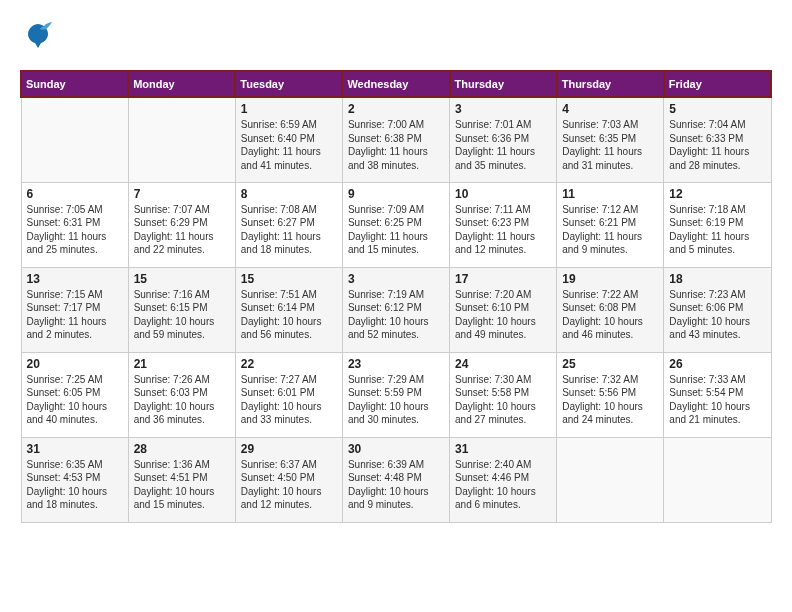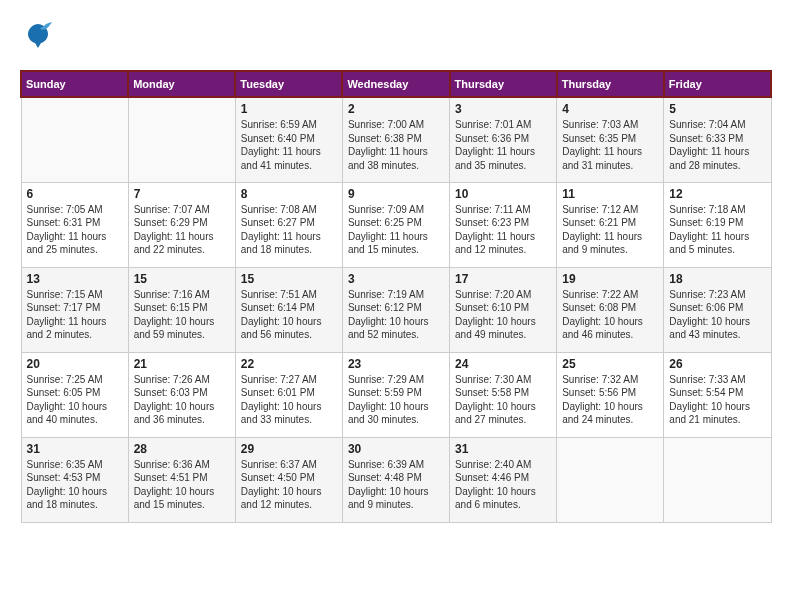--- a/index.html
+++ b/index.html
@@ -331,21 +331,21 @@
       <tr>
         <td>
           <span class="day-number">31</span>
           <div class="day-detail">Sunrise: 6:35 AM
 Sunset: 4:53 PM
 Daylight: 10 hours
 and 18 minutes.</div>
         </td>
         <td>
           <span class="day-number">28</span>
-          <div class="day-detail">Sunrise: 6:36 AM
+          <div class="day-detail">Sunrise: 1:36 AM
 Sunset: 4:51 PM
 Daylight: 10 hours
 and 15 minutes.</div>
         </td>
         <td>
           <span class="day-number">29</span>
           <div class="day-detail">Sunrise: 6:37 AM
 Sunset: 4:50 PM
 Daylight: 10 hours
 and 12 minutes.</div>

